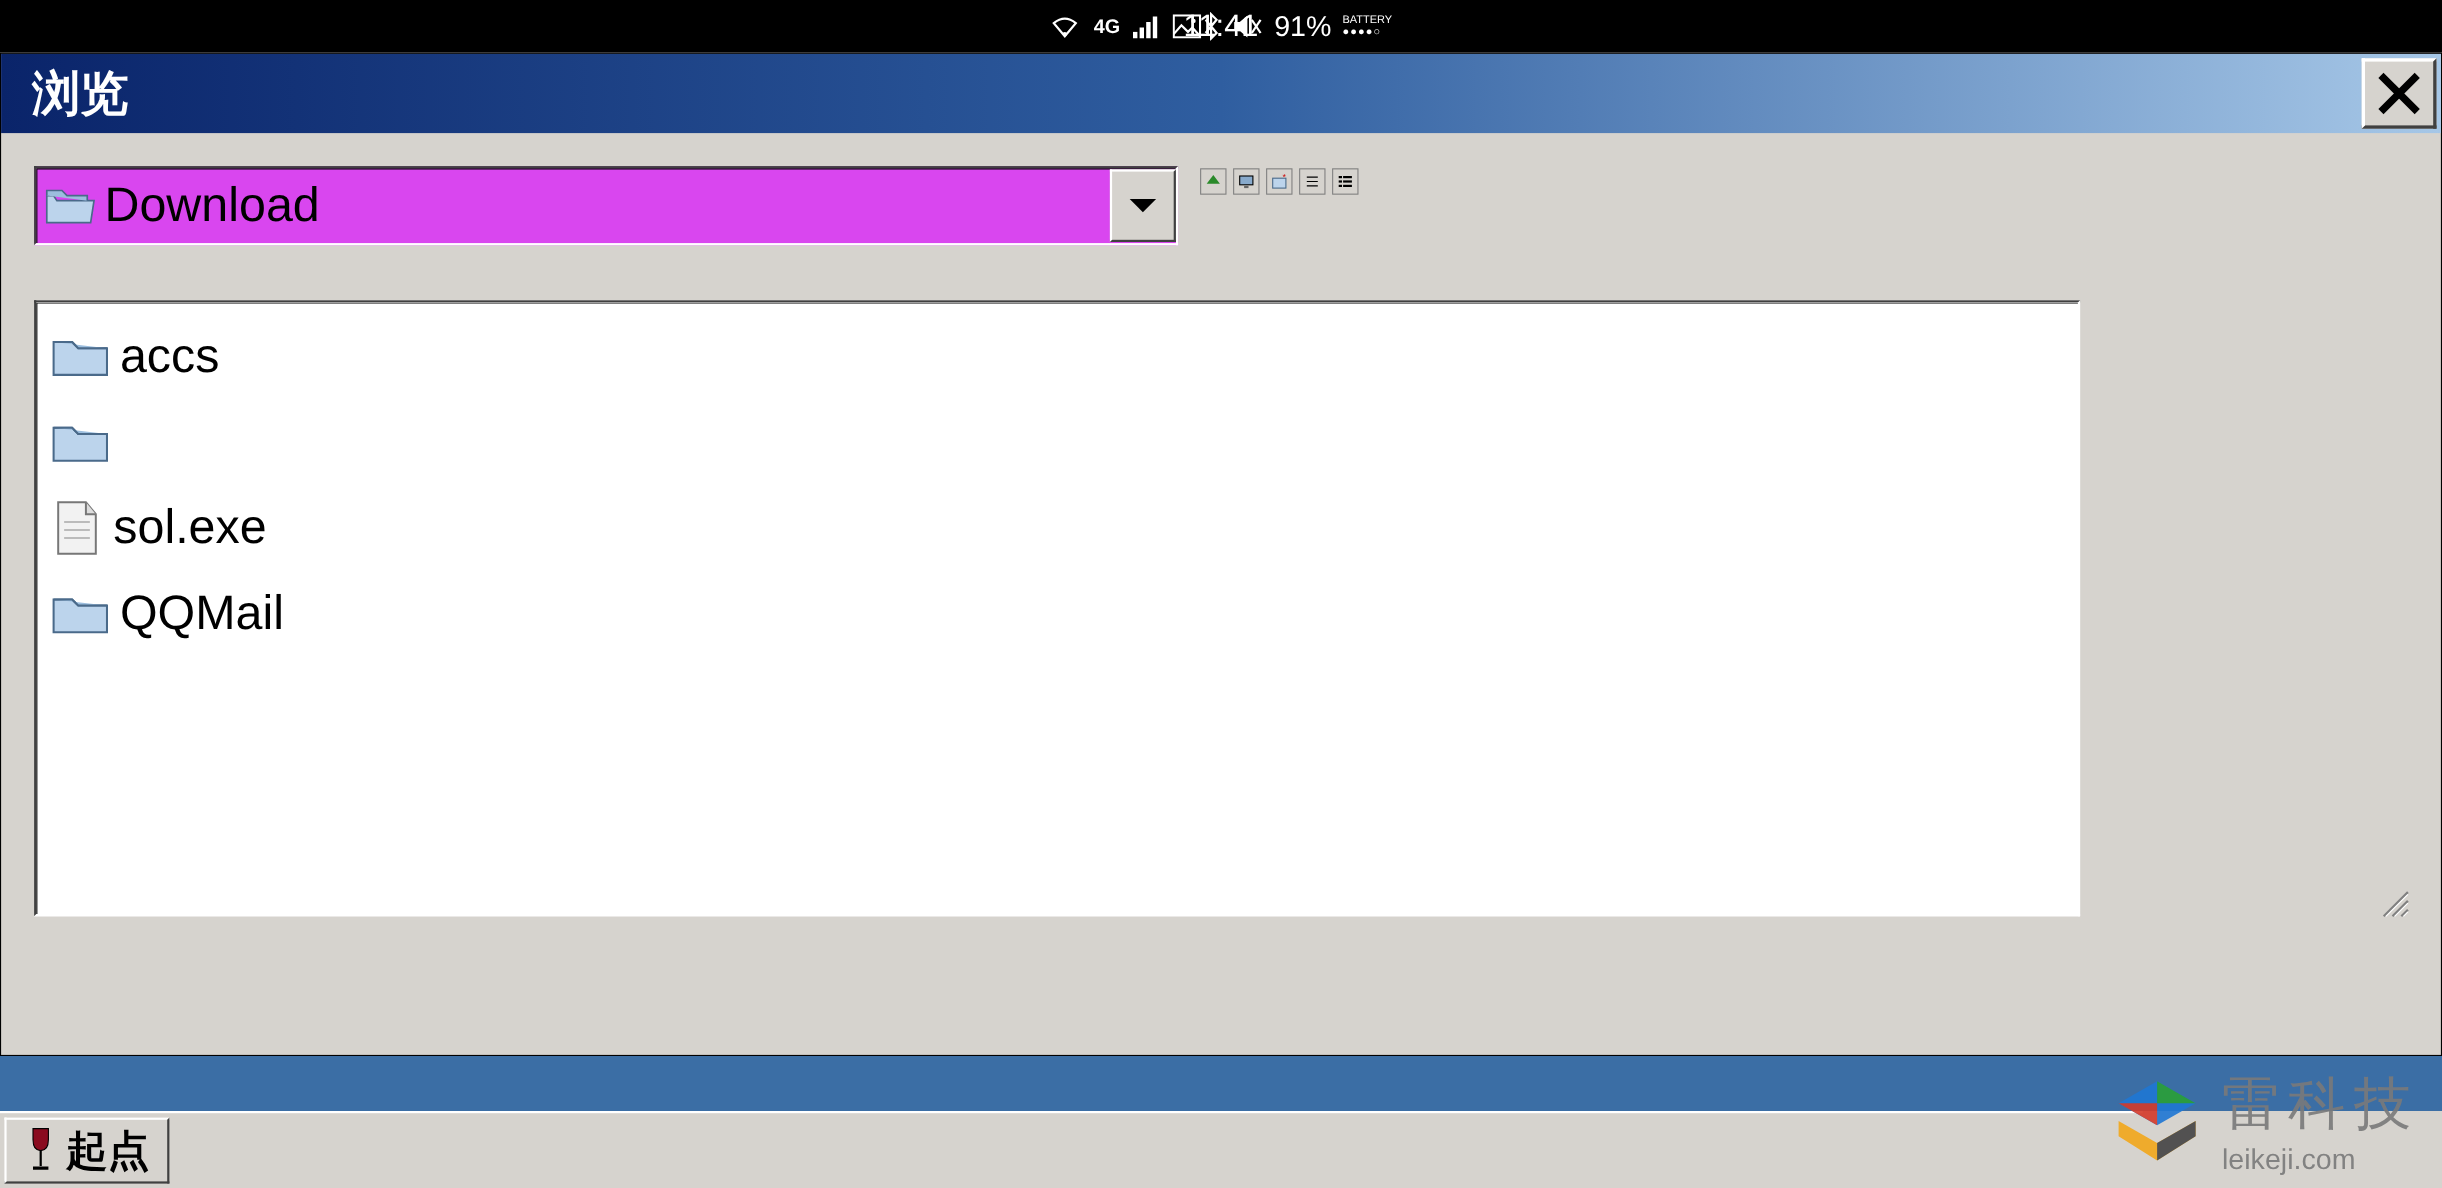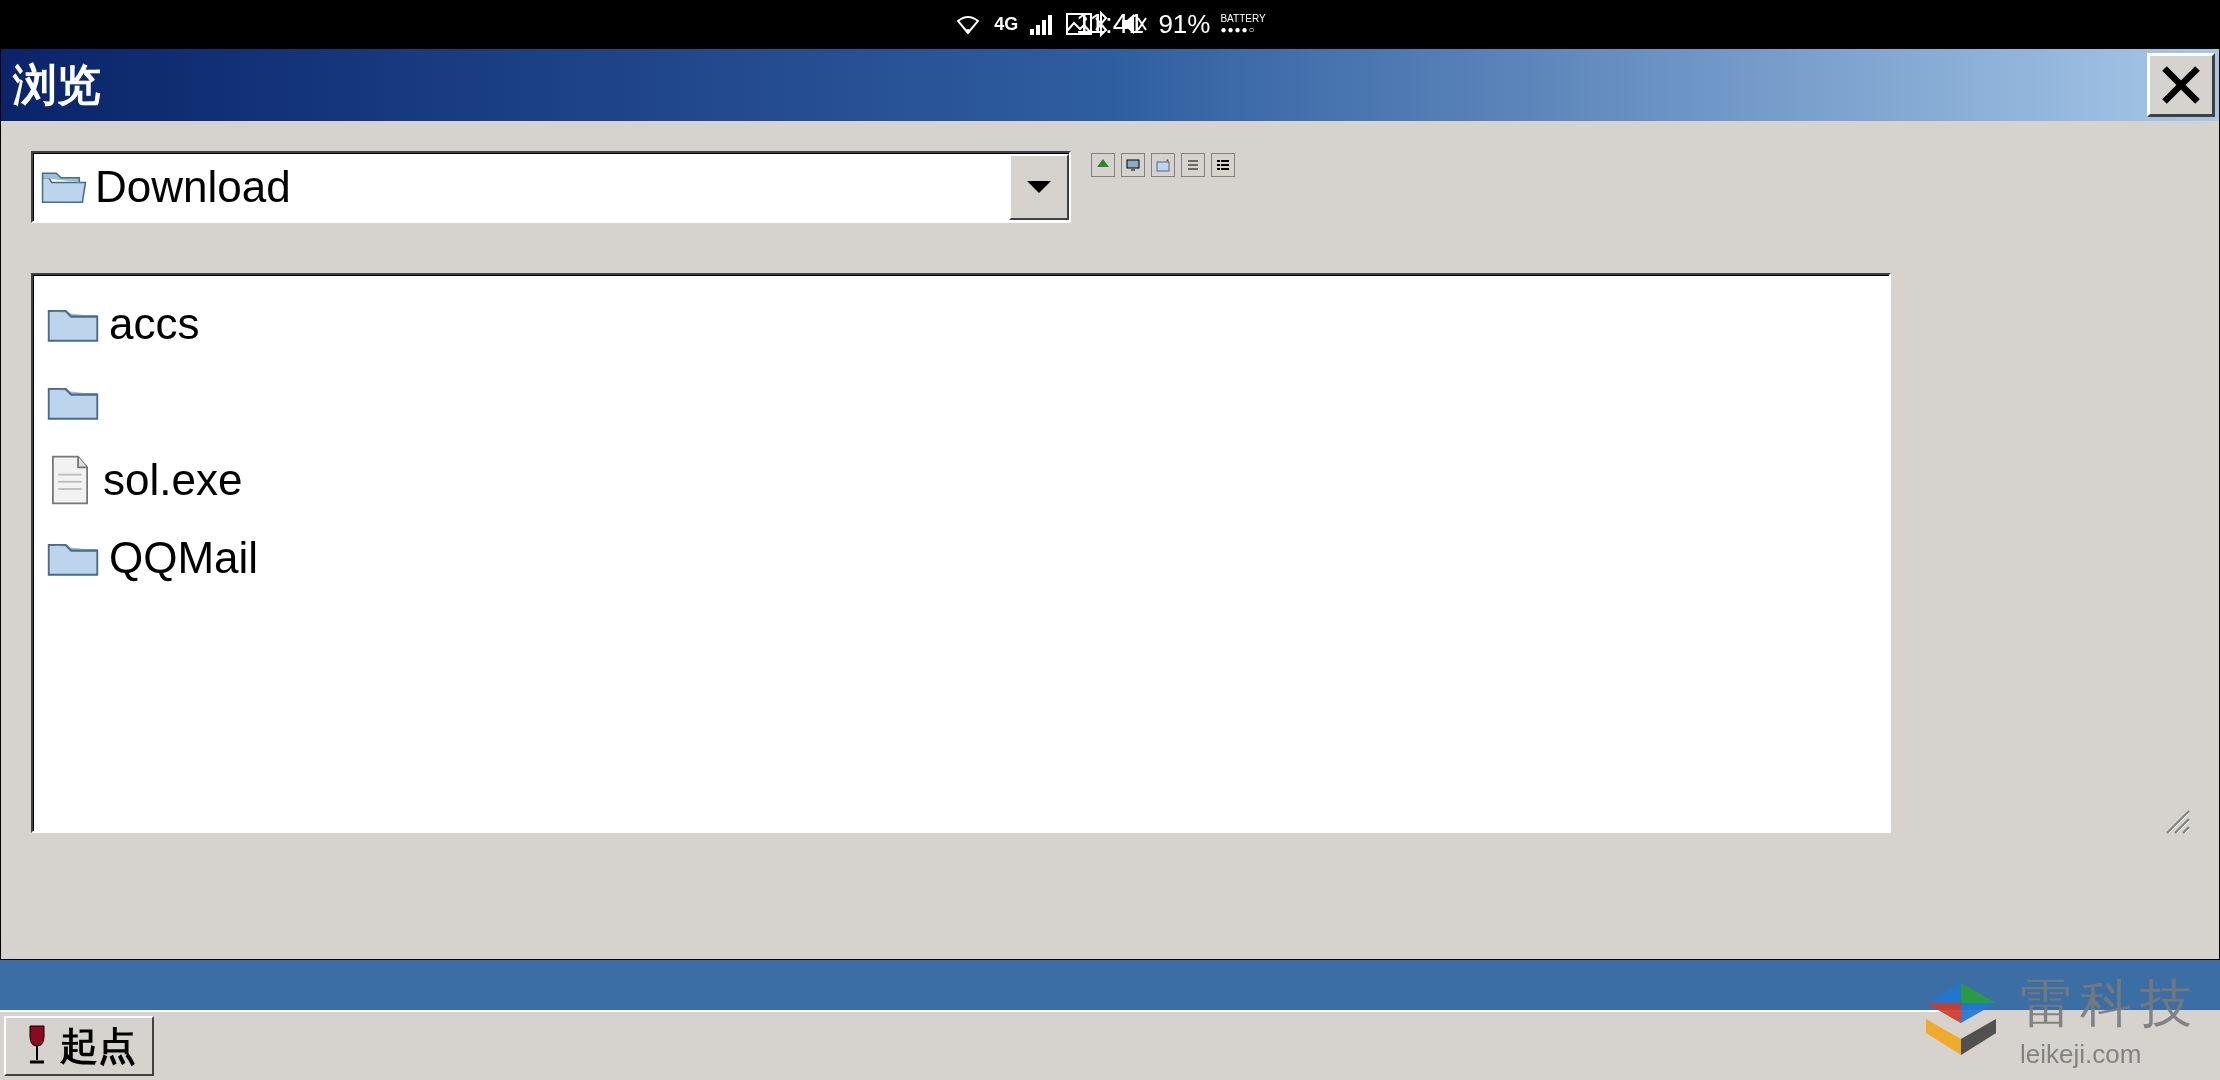--- a/index.html
+++ b/index.html
@@ -24,38 +24,38 @@
 
   
   .window {
     position: absolute; left: 0; top: 48px; width: 2220px; height: 912px;
     background: #d6d3ce; border: 1px solid #000;
   }
   .titlebar {
     height: 72px; width: 100%;
     background: linear-gradient(to right, #0a246a 0%, #2f5ea0 50%, #a6c7e7 100%);
     display: flex; align-items: center; justify-content: space-between;
-    padding-left: 12px;
+    padding-left: 28px;
   }
   .titlebar-title { color: #fff; font-size: 44px; font-weight: bold; }
   .close-btn {
     width: 68px; height: 64px; background: #d6d3ce;
     border-top: 3px solid #fff; border-left: 3px solid #fff;
     border-right: 3px solid #404040; border-bottom: 3px solid #404040;
     display: flex; align-items: center; justify-content: center;
     margin-right: 4px; cursor: pointer;
   }
   .close-btn svg { width: 44px; height: 44px; }
 
   .dialog-body { padding: 30px 30px 10px 30px; }
   .row-lookin { display: flex; align-items: center; gap: 20px; }
   .lookin-label { font-size: 44px; color: #000; margin-top: 20px; }
   .dir-combo {
     display: flex; align-items: center; width: 1040px; height: 72px;
-    background: #ffffff; border-top: 2px solid #404040; border-left: 2px solid #404040;
+    background: #d946ef; border-top: 2px solid #404040; border-left: 2px solid #404040;
     border-right: 2px solid #fff; border-bottom: 2px solid #fff;
     box-shadow: inset 1px 1px 0 #000;
   }
   .dir-combo-inner { flex: 1; display: flex; align-items: center; padding: 0 8px; gap: 8px; }
   .dir-text { font-size: 44px; }
   .combo-drop {
     width: 60px; height: 66px; background: #d6d3ce;
     border-top: 2px solid #fff; border-left: 2px solid #fff;
     border-right: 2px solid #404040; border-bottom: 2px solid #404040;
     display: flex; align-items: center; justify-content: center; cursor: pointer;

